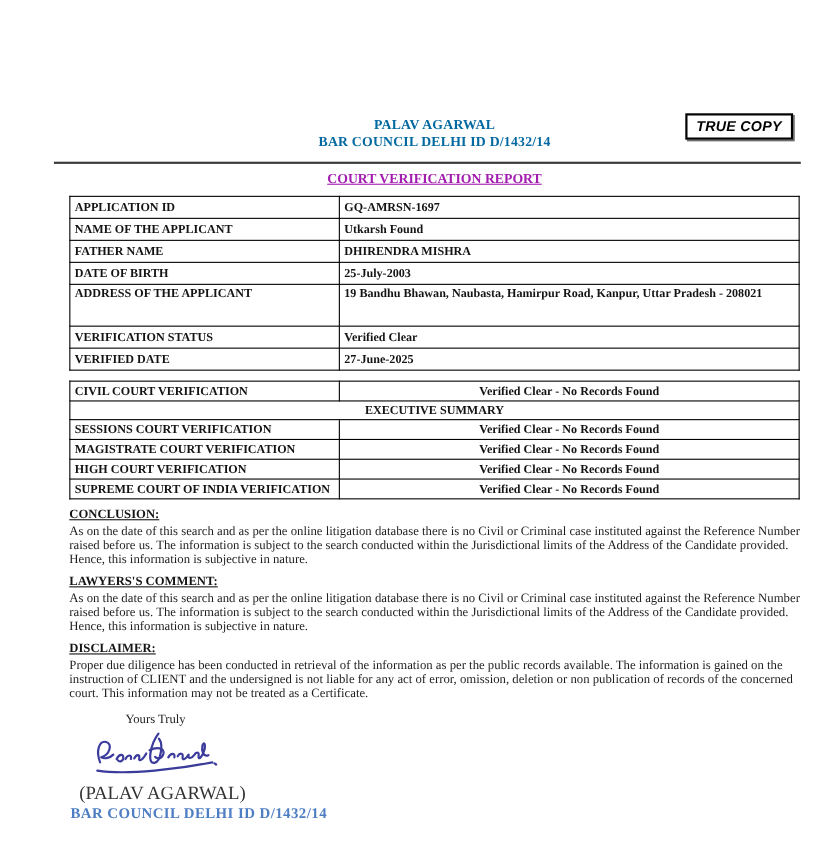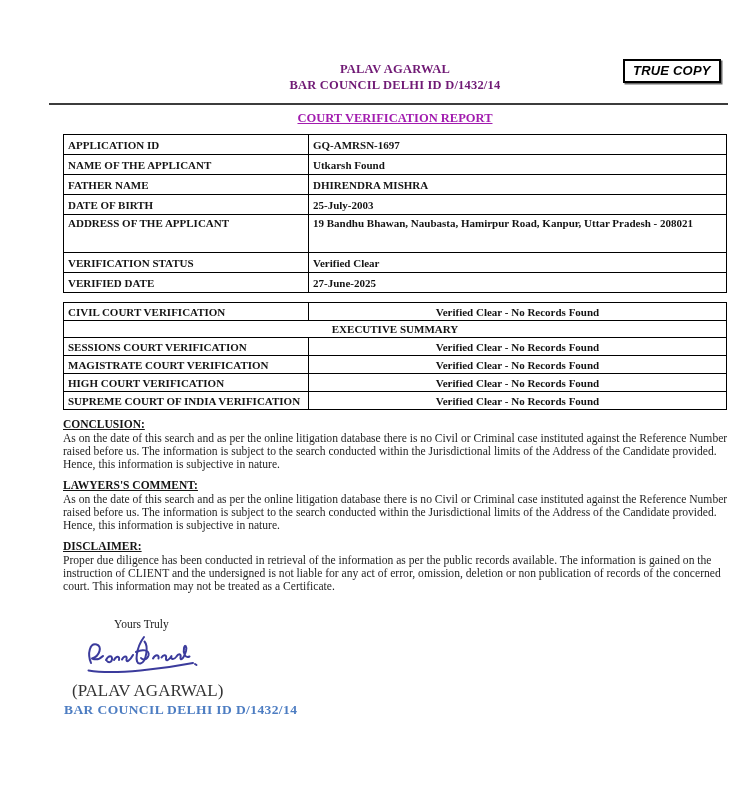--- a/index.html
+++ b/index.html
@@ -4,21 +4,21 @@
 <style>
   html, body { margin:0; padding:0; }
   body {
     width:751px; height:787px; background:#ffffff; overflow:hidden;
     font-family:"Liberation Serif", serif; color:#161616;
   }
   .page { position:relative; width:751px; height:787px; }
 
   
   .letterhead { padding-top:61px; margin-left:63px; width:664px; text-align:center;
-    font-weight:bold; font-size:12.5px; line-height:16px; color:#701a75; letter-spacing:0.2px; }
+    font-weight:bold; font-size:12.5px; line-height:16px; color:#0369a1; letter-spacing:0.2px;margin-top:44px; }
 
   
   .stamp { position:absolute; top:59px; left:623px; background:#fff;
     border:2px solid #000; box-shadow:1.5px 1.5px 0 #6a6a6a; padding:2px 8px 3px 8px;
     font-family:"Liberation Sans", sans-serif; font-weight:bold; font-style:italic;
     font-size:13px; letter-spacing:0.2px; color:#000; }
 
   .rule { margin:10px 23px 0 49px; height:0; border-top:2px solid #3c3c3c; }
 
   .report-title { margin-top:6px; margin-left:63px; width:664px; text-align:center;
@@ -37,21 +37,21 @@
   .tbl-summary td.sum-head { text-align:center; height:14px; }
   .tbl-summary td.val { text-align:center; }
 
   
   .sections { margin-left:63px; width:668px; }
   .sec-head { margin:8px 0 2px 0; font-weight:bold; font-size:11.5px;
     text-decoration:underline; color:#141414; }
   .sec-body { margin:0; font-size:11.6px; line-height:13px; color:#1e1e1e; width:668px; }
 
   
-  .closing { margin:25px 0 0 114px; font-size:11.5px; color:#222; }
+  .closing { margin:11px 0 0 114px; font-size:11.5px; color:#222; }
   .sig-wrap { margin:1px 0 0 80px; height:50px; }
   .signer { margin:0 0 0 72px; font-size:17px; color:#333; }
   .sig-barid { margin:1px 0 0 64px; font-size:13.5px; font-weight:bold;
     color:#4d7dc2; letter-spacing:0.4px; }
 </style>
 </head>
 <body>
 
 <div class="page">
 

